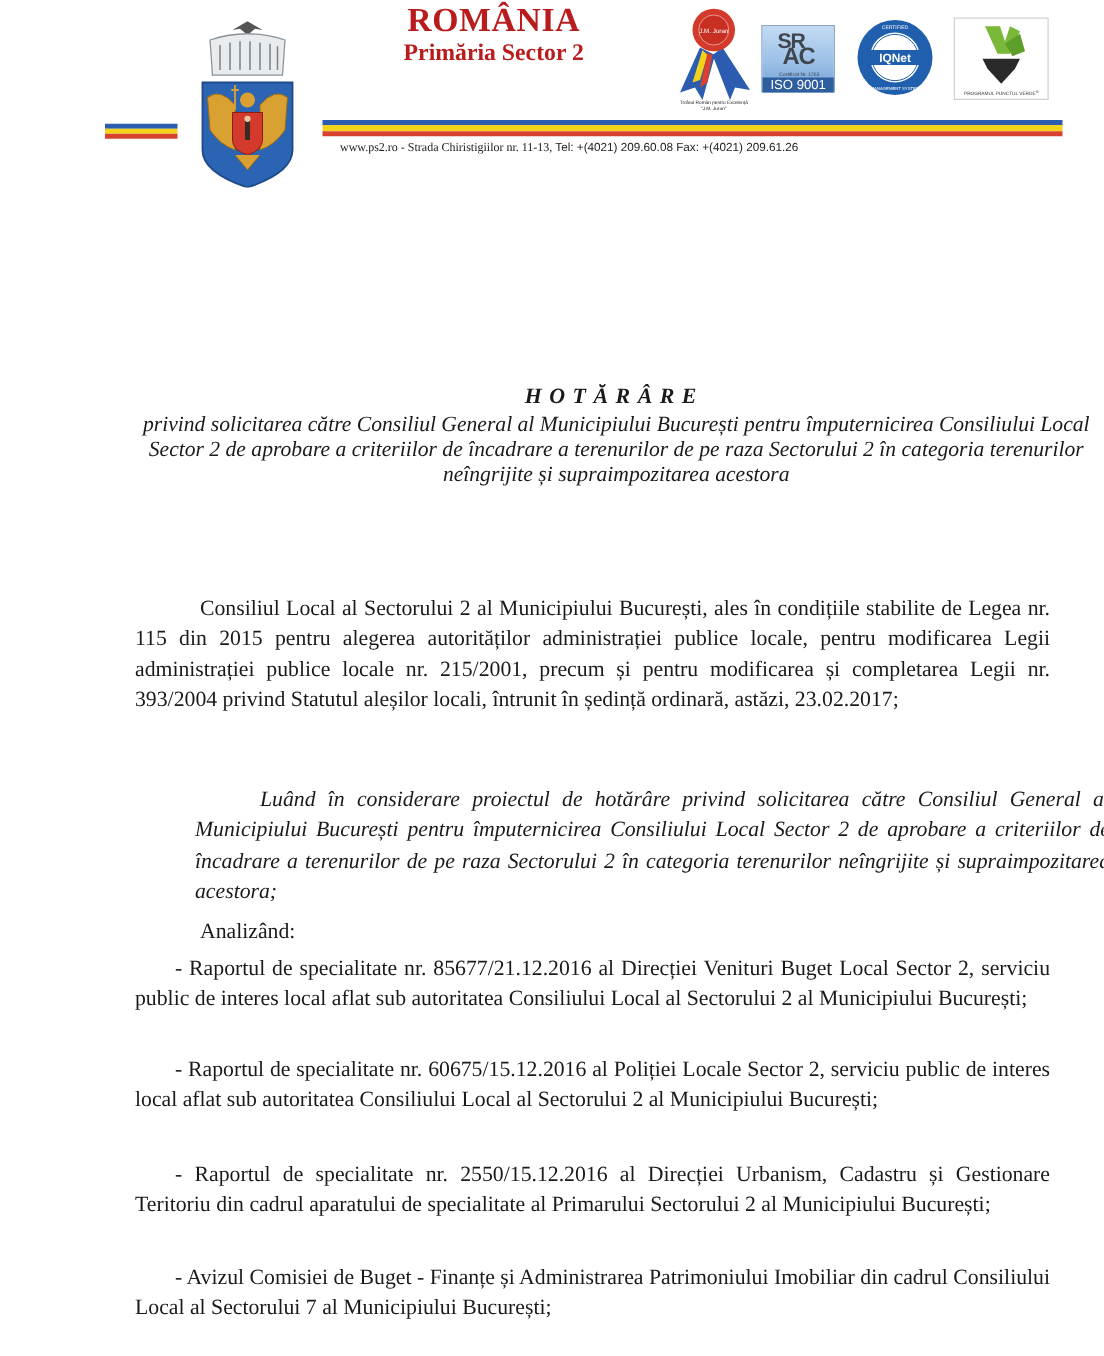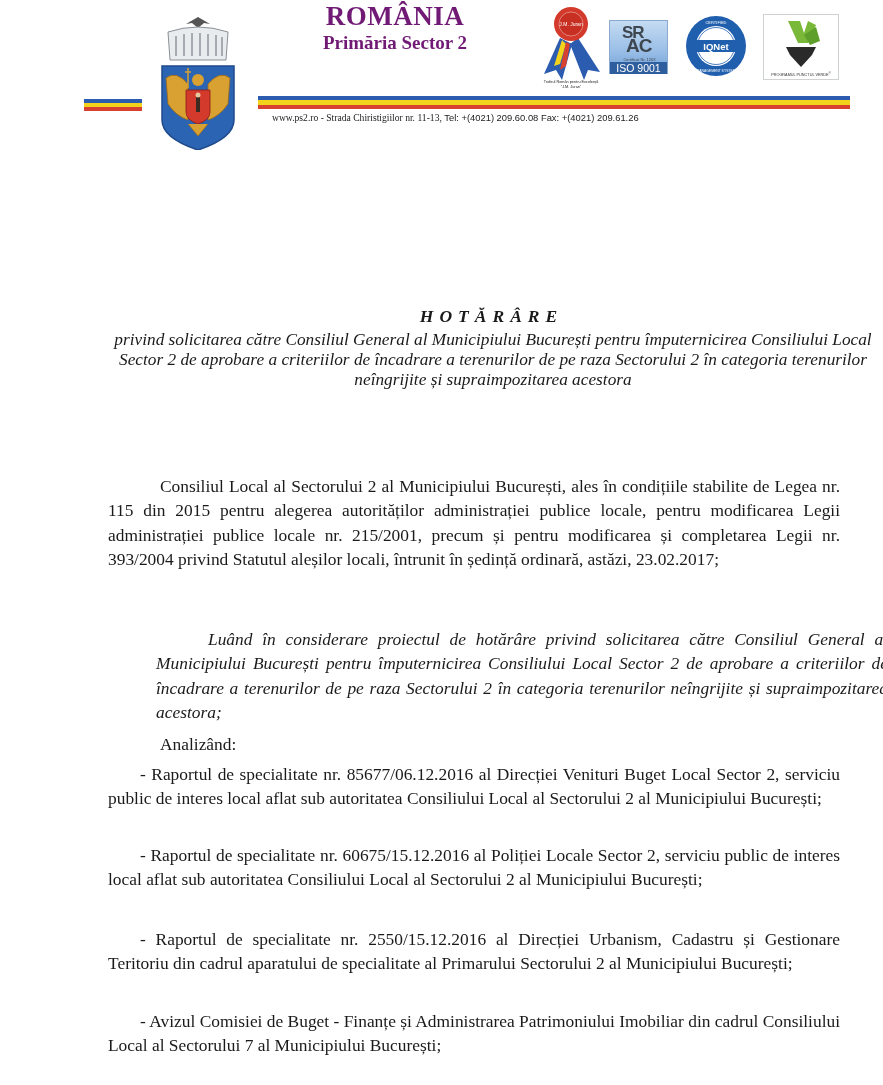--- a/index.html
+++ b/index.html
@@ -1,20 +1,20 @@
 <!DOCTYPE html>
 <html><head>
   <meta charset="utf-8">
   <style>
     html, body { margin: 0; padding: 0; background: #ffffff; }
     body { width: 883px; height: 1085px; position: relative; overflow: hidden; font-family: "Liberation Serif", serif; color: #1a1a1a; }
 
     
     .crest { position: absolute; left: 158px; top: 8px; width: 80px; height: 142px; }
-    .title-block { position: absolute; left: 270px; top: 0px; width: 250px; text-align: center; color: #701a75; font-weight: bold; }
+    .title-block { position: absolute; left: 270px; top: 0px; width: 250px; text-align: center; color: #b91c1c; font-weight: bold; }
     .title-block .country { font-size: 27px; line-height: 32px; letter-spacing: 0.5px; }
     .title-block .city { font-size: 19px; line-height: 22px; }
     .title-block .primarie { font-size: 19px; line-height: 22px; }
 
     .flag-left { position: absolute; left: 84px; top: 99px; width: 58px; height: 12px; }
     .flag-main { position: absolute; left: 258px; top: 96px; width: 592px; height: 13px; }
     .stripe { display: block; width: 100%; }
     .stripe.blue { background: #2b5cb0; height: 33%; }
     .stripe.yellow { background: #f3d21c; height: 34%; }
     .stripe.red { background: #d8412f; height: 33%; }
@@ -153,16 +153,16 @@
   </div>
 </div>
 
 <div class="doc-title">HOTĂRÂRE</div>
 <div class="doc-subtitle">privind solicitarea către Consiliul General al Municipiului București pentru împuternicirea Consiliului Local Sector 2 de aprobare a criteriilor de încadrare a terenurilor de pe raza Sectorului 2 în categoria terenurilor neîngrijite și supraimpozitarea acestora</div>
 
 <div class="para indent p-intro">Consiliul Local al Sectorului 2 al Municipiului București, ales în condițiile stabilite de Legea nr. 115 din 2015 pentru alegerea autorităților administrației publice locale, pentru modificarea Legii administrației publice locale nr. 215/2001, precum și pentru modificarea și completarea Legii nr. 393/2004 privind Statutul aleșilor locali, întrunit în ședință ordinară, astăzi, 23.02.2017;</div>
 <div class="para indent italic p-luand">Luând în considerare proiectul de hotărâre privind solicitarea către Consiliul General al Municipiului București pentru împuternicirea Consiliului Local Sector 2 de aprobare a criteriilor de încadrare a terenurilor de pe raza Sectorului 2 în categoria terenurilor neîngrijite și supraimpozitarea acestora;</div>
 <div class="para p-analiz">Analizând:</div>
 
-<div class="para p-bullet p-r1">- Raportul de specialitate nr. 85677/06.12.2016 al Direcției Venituri Buget Local Sector 2, serviciu public de interes local aflat sub autoritatea Consiliului Local al Sectorului 2 al Municipiului București;</div>
+<div class="para p-bullet p-r1">- Raportul de specialitate nr. 85677/21.12.2016 al Direcției Venituri Buget Local Sector 2, serviciu public de interes local aflat sub autoritatea Consiliului Local al Sectorului 2 al Municipiului București;</div>
 <div class="para p-bullet p-r2">- Raportul de specialitate nr. 60675/15.12.2016 al Poliției Locale Sector 2, serviciu public de interes local aflat sub autoritatea Consiliului Local al Sectorului 2 al Municipiului București;</div>
 <div class="para p-bullet p-r3">- Raportul de specialitate nr. 2550/15.12.2016 al Direcției Urbanism, Cadastru și Gestionare Teritoriu din cadrul aparatului de specialitate al Primarului Sectorului 2 al Municipiului București;</div>
 <div class="para p-bullet p-r4">- Avizul Comisiei de Buget - Finanțe și Administrarea Patrimoniului Imobiliar din cadrul Consiliului Local al Sectorului 7 al Municipiului București;</div>
 
 </body></html>

